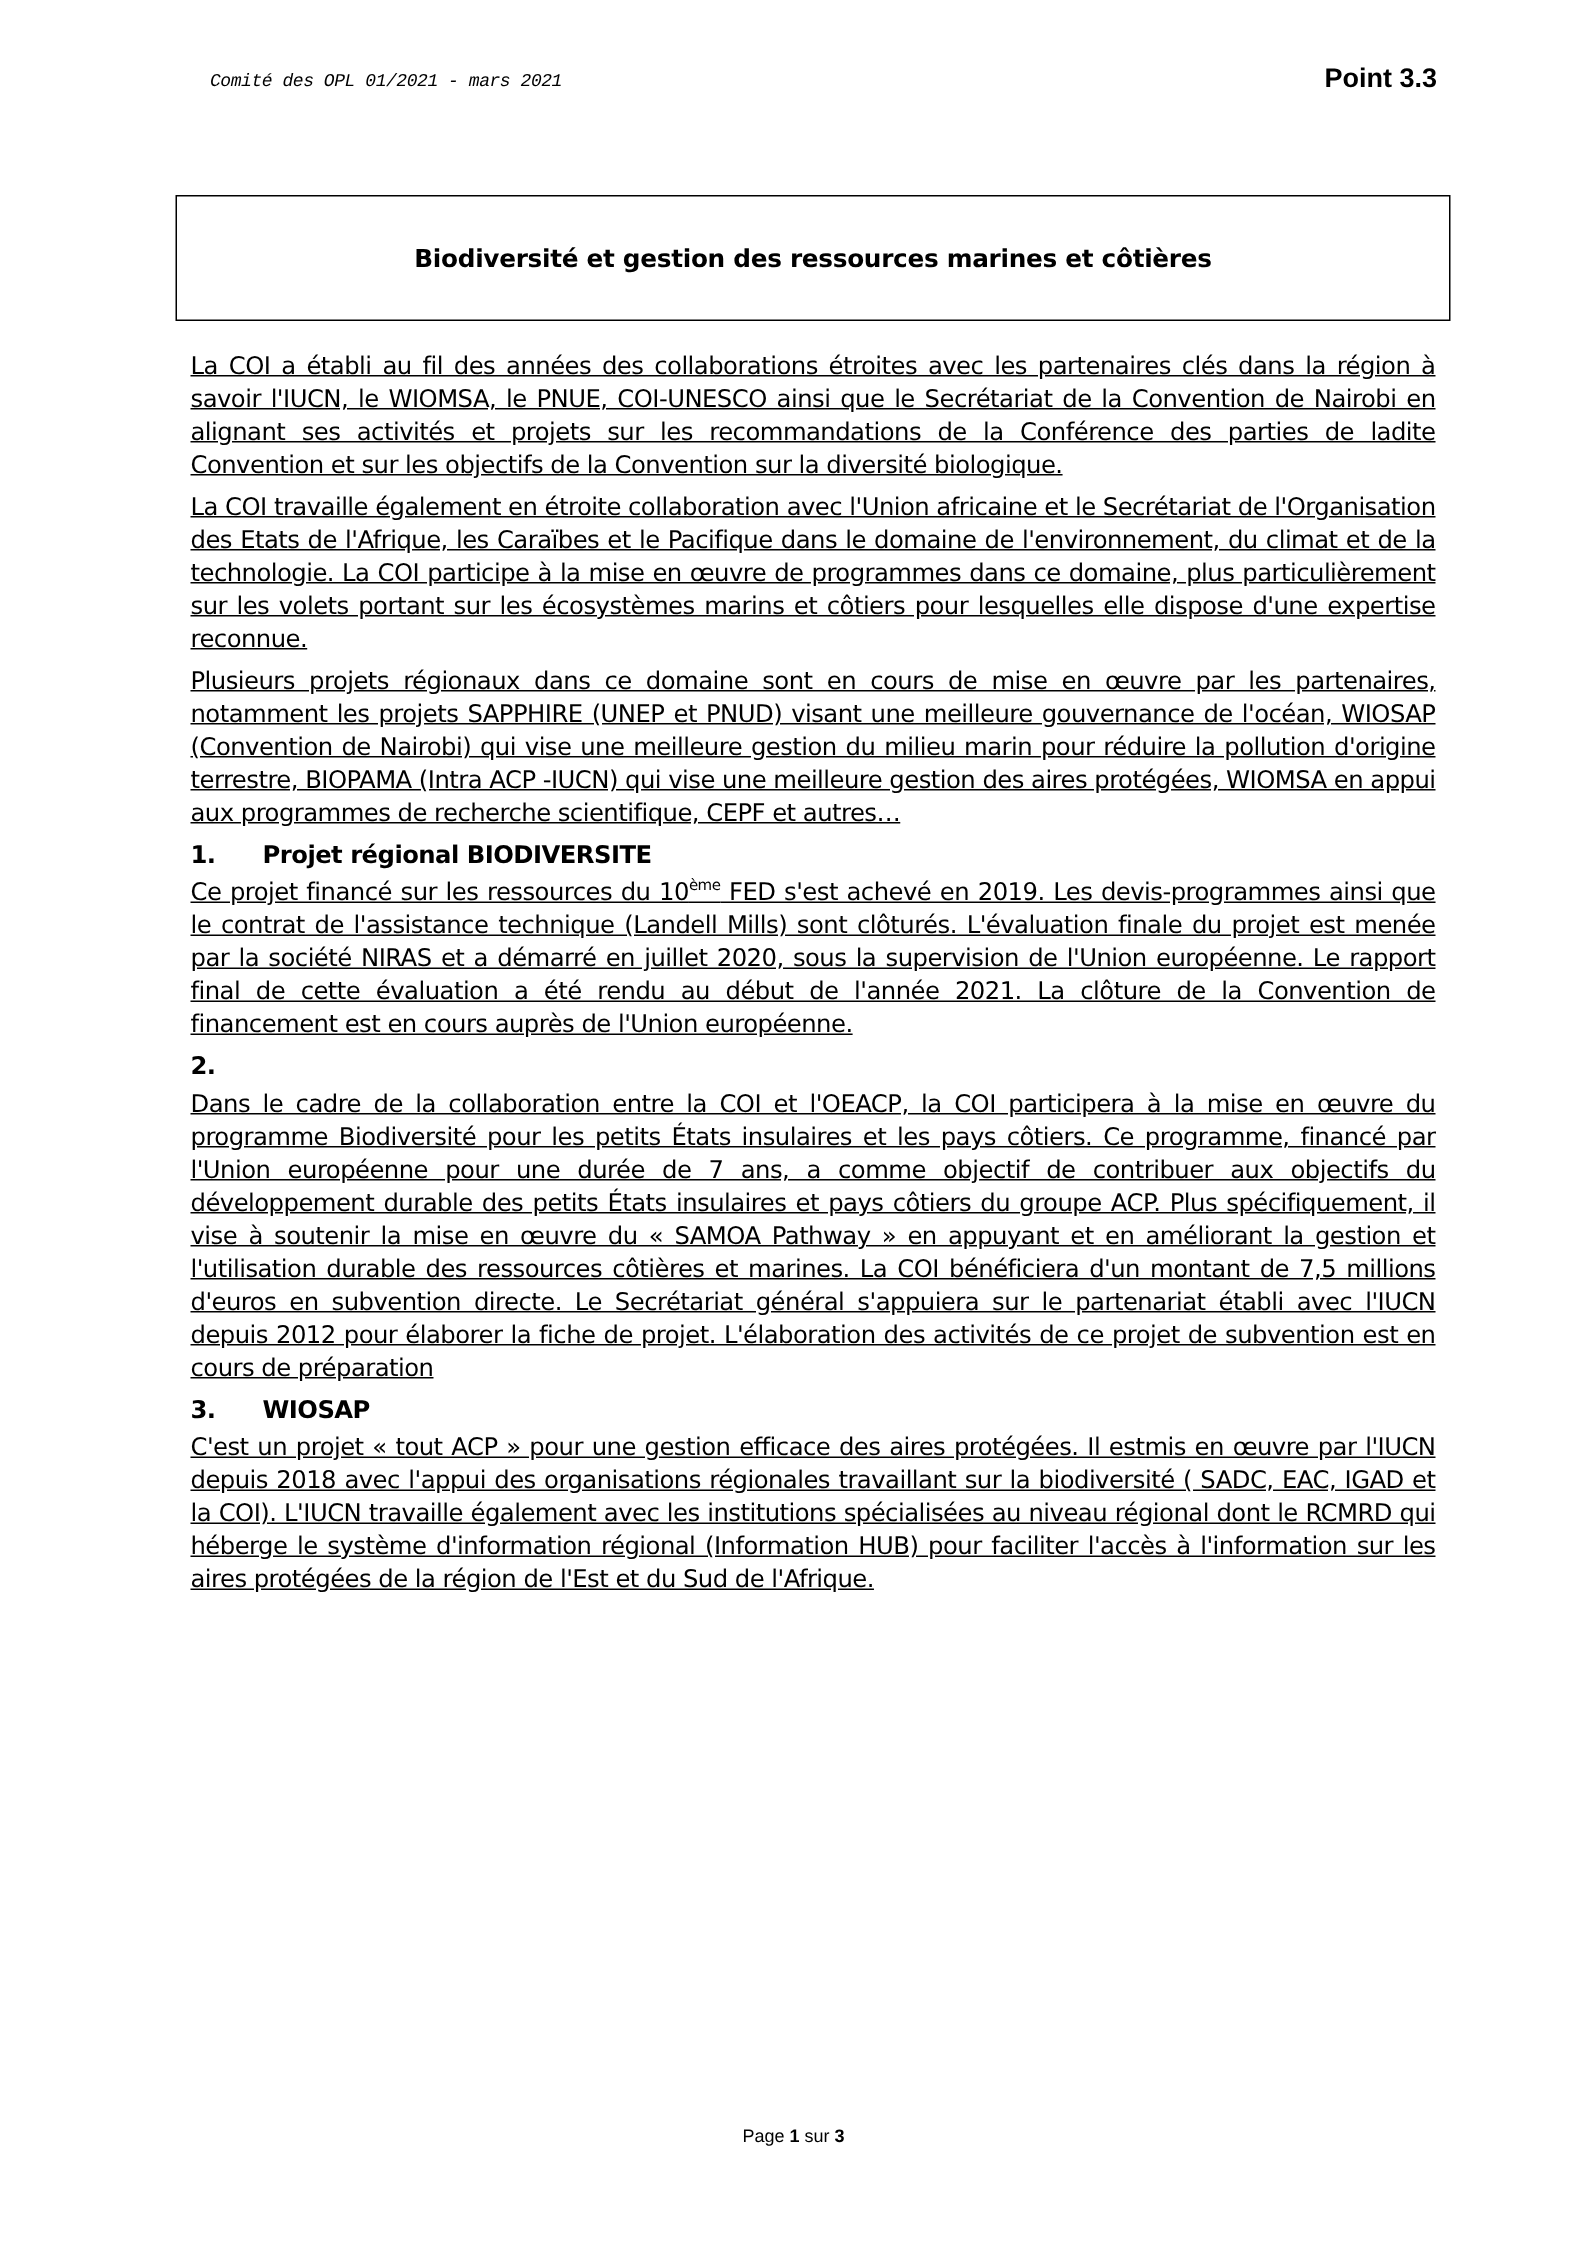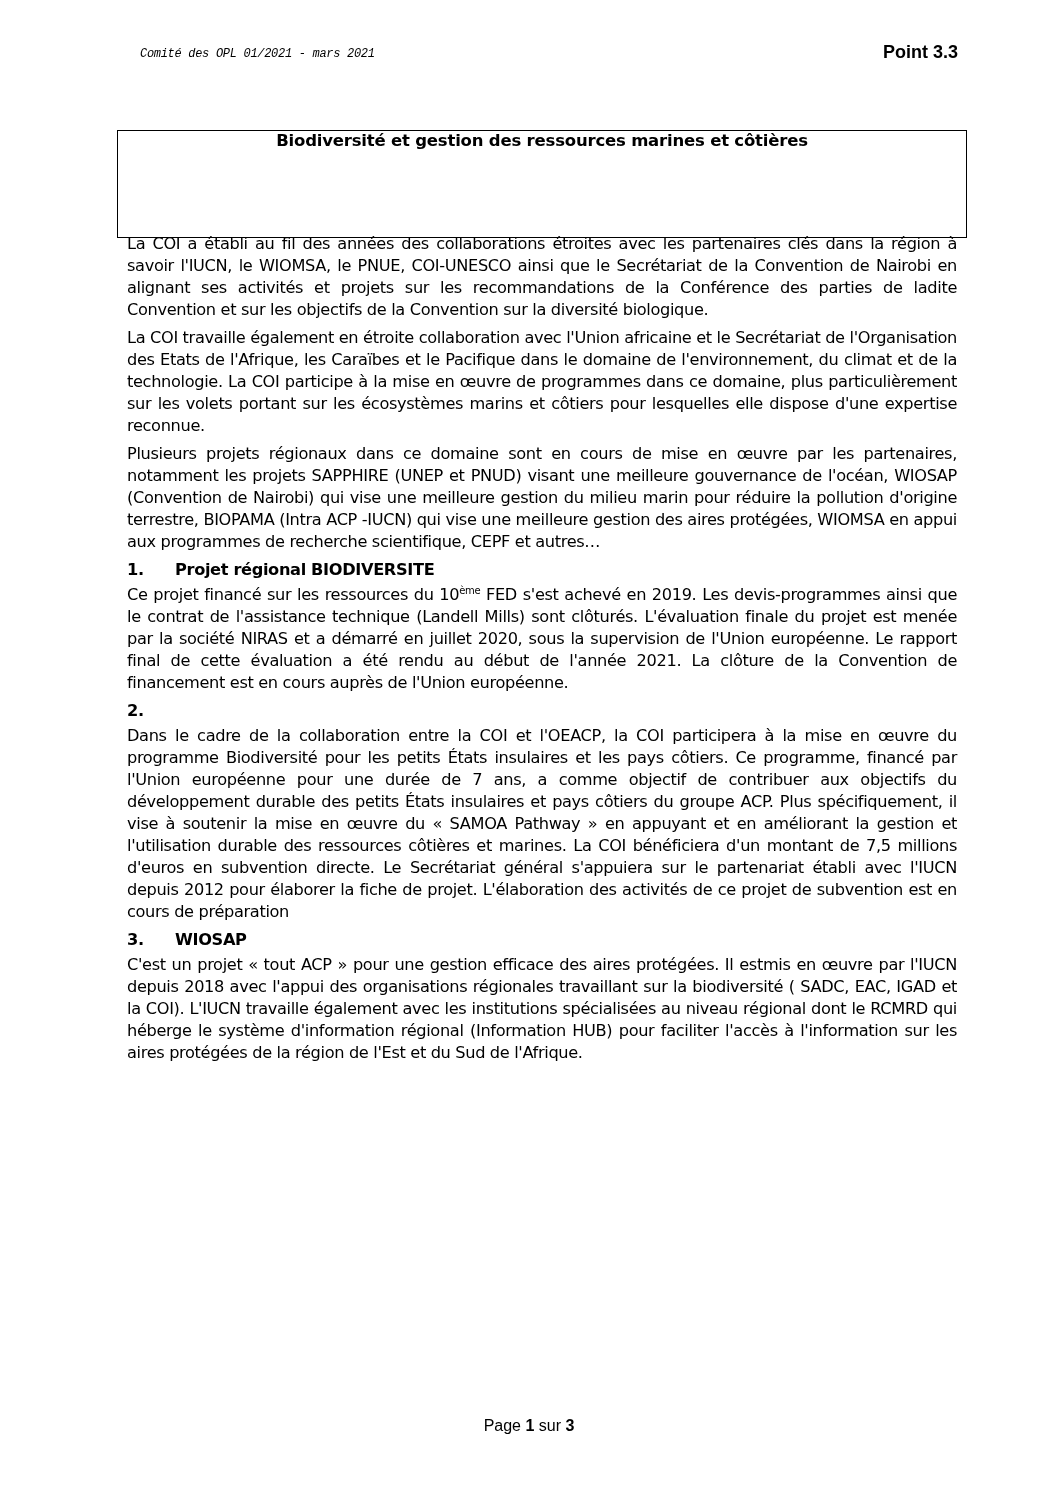--- a/index.html
+++ b/index.html
@@ -12,45 +12,45 @@
       position: absolute; left: 140px; top: 47px;
       font-family: Liberation Mono, monospace; font-style: italic;
       font-size: 12px; letter-spacing: -0.3px;
     }
     .hdr-right {
       position: absolute; right: 100px; top: 42px;
       font-family: "Liberation Sans", sans-serif; font-weight: bold;
       font-size: 18px;
     }
     .title-box {
-      position: absolute; left: 117px; top: 130px; width: 850px; height: 108px;
+      position: absolute; left: 117px; top: 130px; width: 850px; height: 84px;
       border: 1.5px solid #000; box-sizing: border-box;
-      display: flex; align-items: flex-start; justify-content: center;
+      display: flex; align-items: center; justify-content: center;
     }
     .title-box h1 {
       margin: 0; font-size: 16.5px; font-weight: bold; letter-spacing: -0.2px;
     }
     .content {
       position: absolute; left: 127px; top: 233px; width: 830px;
       font-size: 16.2px; line-height: 22px; letter-spacing: -0.35px;
     }
-    .content p { margin: 0 0 6px 0; text-align: justify; }
+    .content p { margin: 0 0 6px 0; text-align: justify; text-decoration: underline; }
     .content h2 {
       margin: 0; font-size: 16.2px; font-weight: bold; line-height: 22px;
       display: flex;
     }
     .content h2 .num { width: 48px; flex: 0 0 48px; }
     .sec1 { margin-top: 18px; }
     .sec2 { margin-top: 34px; }
     .sec3 { margin-top: 34px; }
     .content p.after-h { margin-top: 3px; }
     sup { font-size: 10px; line-height: 0; }
     .footer {
       position: absolute; left: 0; width: 1058px; top: 1417px;
-      text-align: center; font-family: "Liberation Sans", sans-serif; font-size: 16px;
+      text-align: center; font-family: "Liberation Sans", sans-serif; font-size: 12px;
     }
     .footer b { font-weight: bold; }
   </style>
 </head>
 <body>
 
 <div class="hdr-left">Comité des OPL 01/2021 - mars 2021</div>
 <div class="hdr-right">Point 3.3</div>
 
 <div class="title-box">

